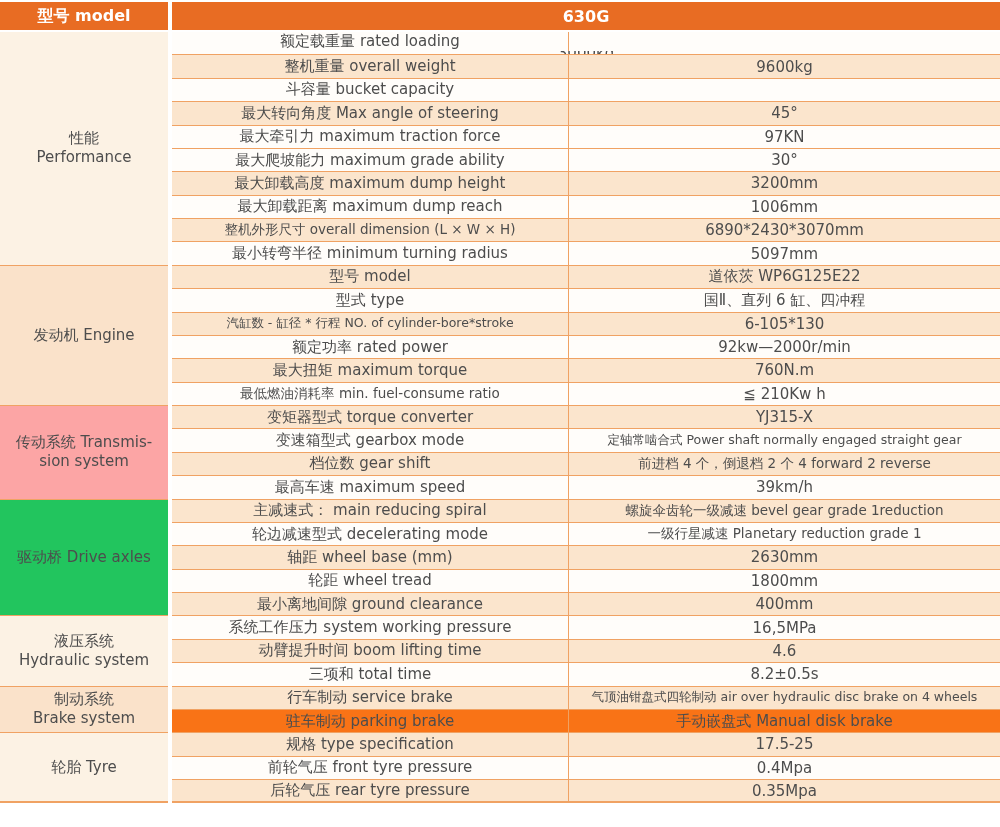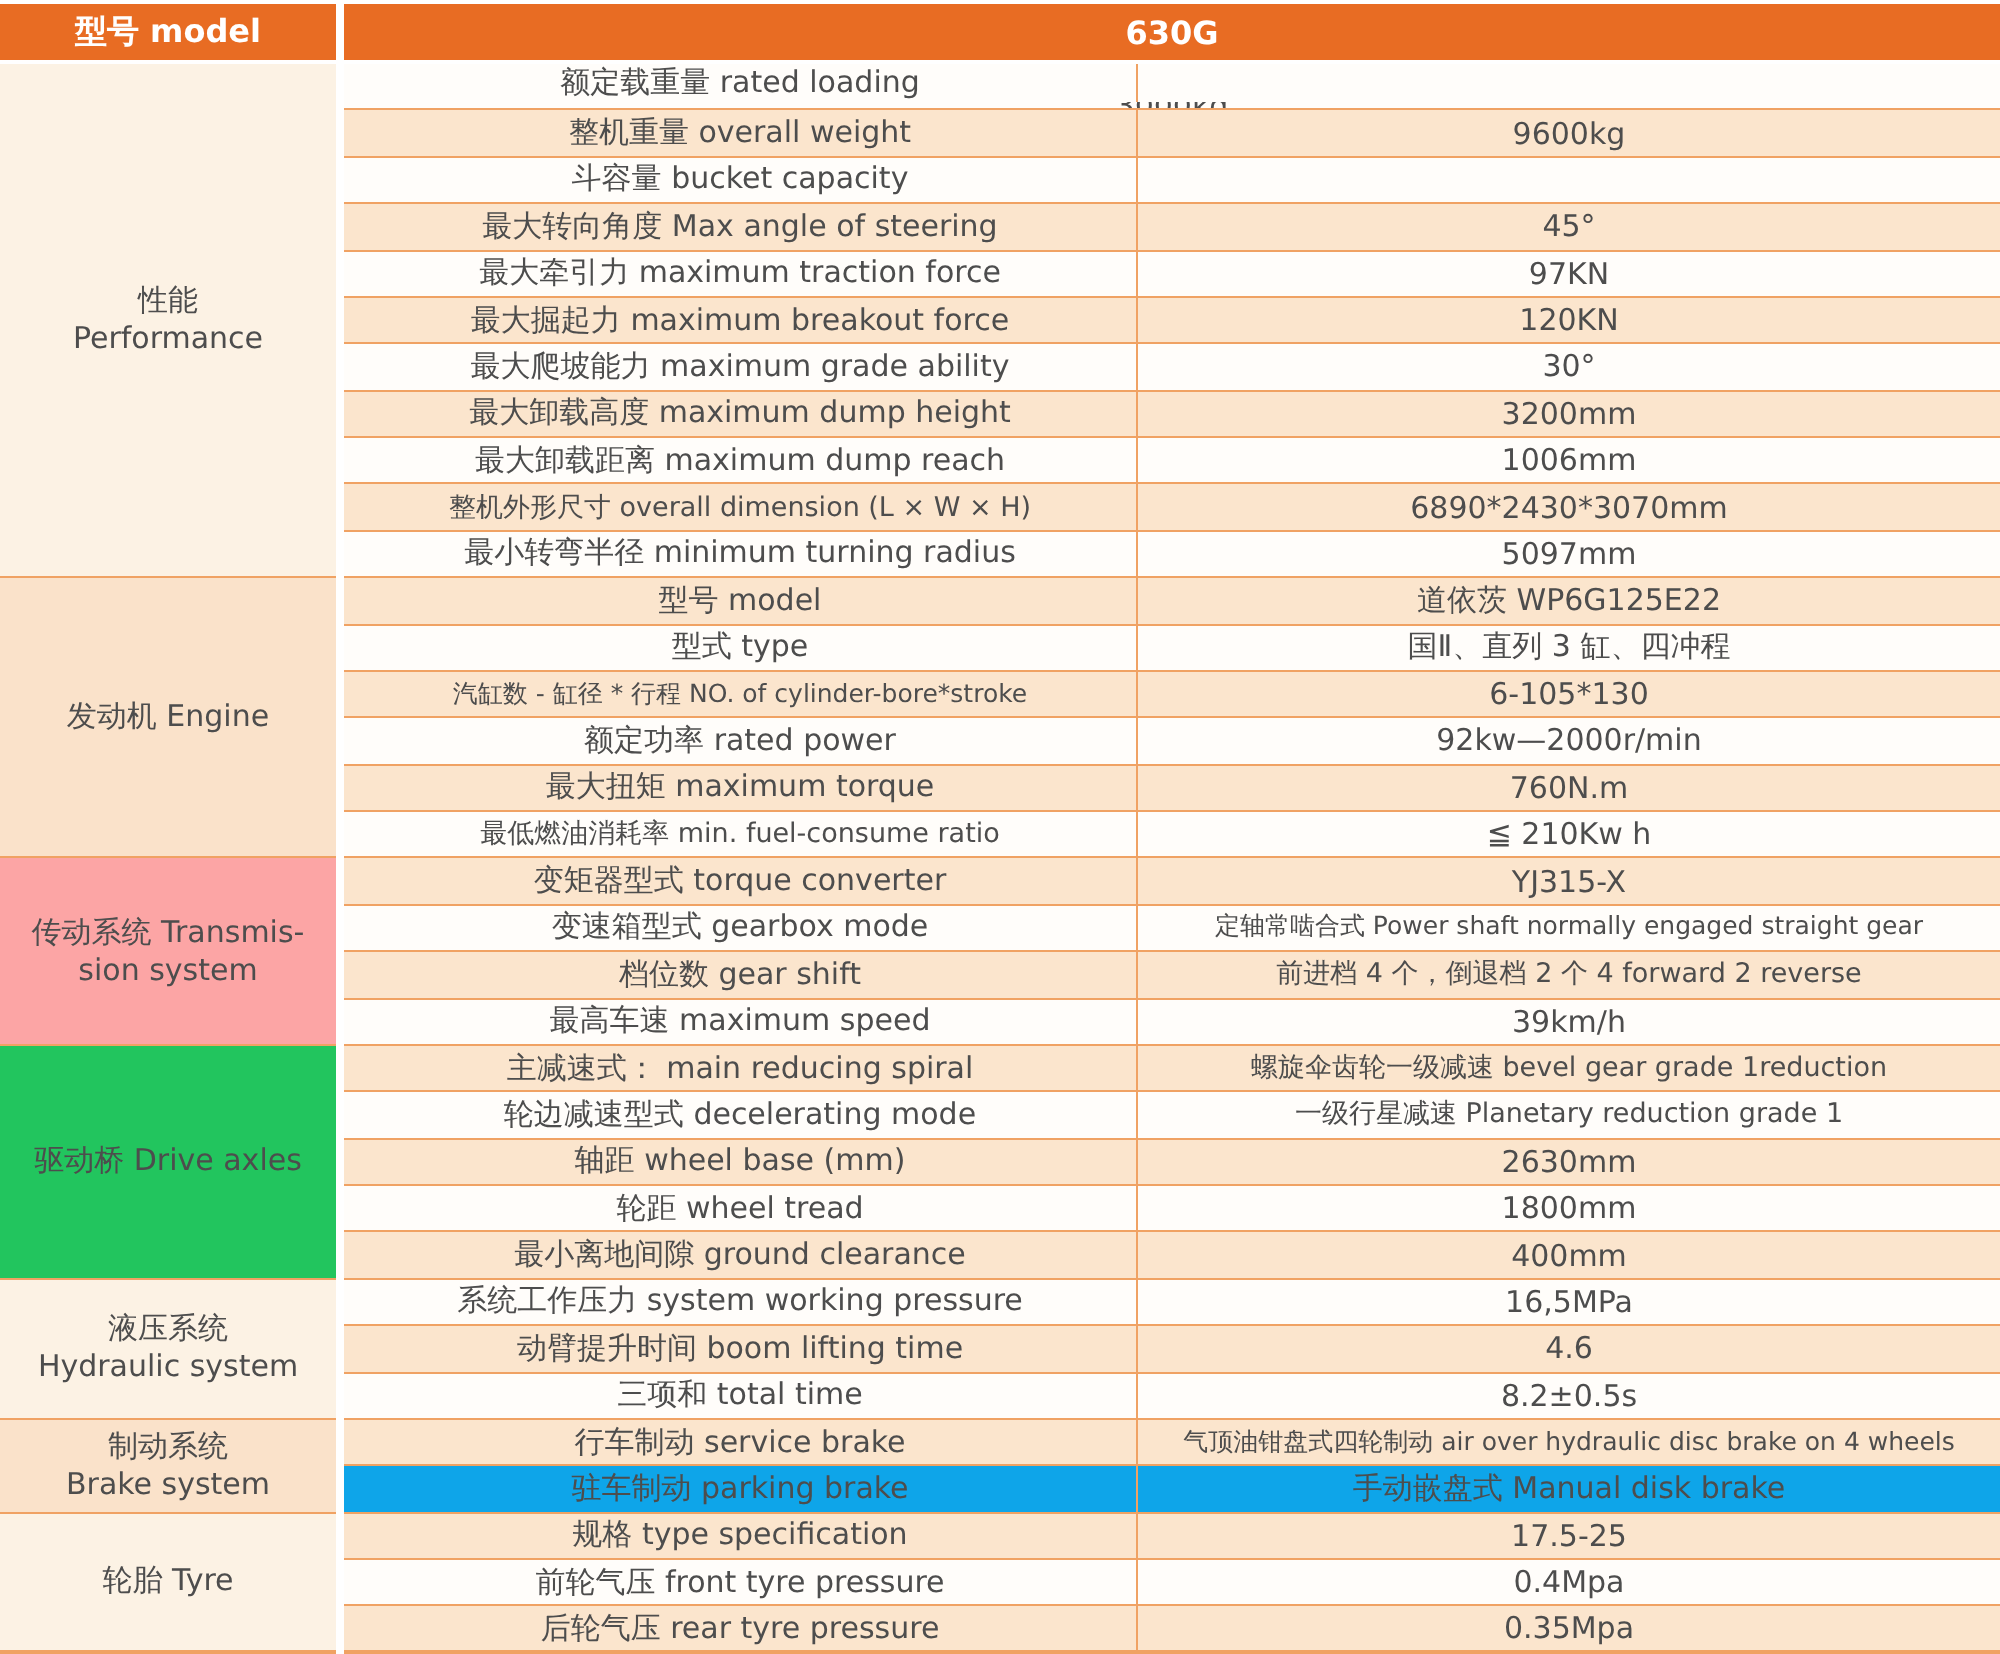--- a/index.html
+++ b/index.html
@@ -84,24 +84,20 @@
             <div class="value" style="font-size: 15px; margin-top: 24px;">1.53-2.5m³</div>
           </div>
           <div class="row" style="background: rgb(251, 229, 205);">
             <div class="param" style="font-size: 15px;">最大转向角度 Max angle of steering</div>
             <div class="value" style="font-size: 15px;">45°</div>
           </div>
           <div class="row" style="background: rgb(255, 253, 250);">
             <div class="param" style="font-size: 15px;">最大牵引力 maximum traction force</div>
             <div class="value" style="font-size: 15px;">97KN</div>
           </div>
-          <div class="row" style="background: rgb(251, 229, 205);">
-            <div class="param" style="font-size: 15px;">最大掘起力 maximum breakout force</div>
-            <div class="value" style="font-size: 15px;">120KN</div>
-          </div>
           <div class="row" style="background: rgb(255, 253, 250);">
             <div class="param" style="font-size: 15px;">最大爬坡能力 maximum grade ability</div>
             <div class="value" style="font-size: 15px;">30°</div>
           </div>
           <div class="row" style="background: rgb(251, 229, 205);">
             <div class="param" style="font-size: 15px;">最大卸载高度 maximum dump height</div>
             <div class="value" style="font-size: 15px;">3200mm</div>
           </div>
           <div class="row" style="background: rgb(255, 253, 250);">
             <div class="param" style="font-size: 15px;">最大卸载距离 maximum dump reach</div>
@@ -121,21 +117,21 @@
         <div class="cat" style="background: rgb(250, 226, 202);">
           <div>发动机 Engine</div>
         </div>
         <div class="rows">
           <div class="row" style="background: rgb(251, 229, 205);">
             <div class="param" style="font-size: 15px;">型号 model</div>
             <div class="value" style="font-size: 15px;">道依茨 WP6G125E22</div>
           </div>
           <div class="row" style="background: rgb(255, 253, 250);">
             <div class="param" style="font-size: 15px;">型式 type</div>
-            <div class="value" style="font-size: 15px;">国Ⅱ、直列 3 缸、四冲程</div>
+            <div class="value" style="font-size: 15px;">国Ⅱ、直列 6 缸、四冲程</div>
           </div>
           <div class="row" style="background: rgb(251, 229, 205);">
             <div class="param" style="font-size: 12.5px;">汽缸数 - 缸径 * 行程 NO. of cylinder-bore*stroke</div>
             <div class="value" style="font-size: 15px;">6-105*130</div>
           </div>
           <div class="row" style="background: rgb(255, 253, 250);">
             <div class="param" style="font-size: 15px;">额定功率   rated power</div>
             <div class="value" style="font-size: 15px;">92kw—2000r/min</div>
           </div>
           <div class="row" style="background: rgb(251, 229, 205);">
@@ -222,21 +218,21 @@
       <div class="section">
         <div class="cat" style="background: rgb(250, 226, 202);">
           <div>制动系统</div>
           <div>Brake system</div>
         </div>
         <div class="rows">
           <div class="row" style="background: rgb(251, 229, 205);">
             <div class="param" style="font-size: 15px;">行车制动 service brake</div>
             <div class="value" style="font-size: 12.5px;">气顶油钳盘式四轮制动 air over hydraulic disc brake on 4 wheels</div>
           </div>
-          <div class="row" style="background: #0ea5e9;">
+          <div class="row" style="background: #f97316;">
             <div class="param" style="font-size: 15px;">驻车制动 parking brake</div>
             <div class="value" style="font-size: 15px;">手动嵌盘式 Manual disk brake</div>
           </div>
         </div>
       </div>
       <div class="section">
         <div class="cat" style="background: rgb(252, 242, 228);">
           <div>轮胎 Tyre</div>
         </div>
         <div class="rows">

